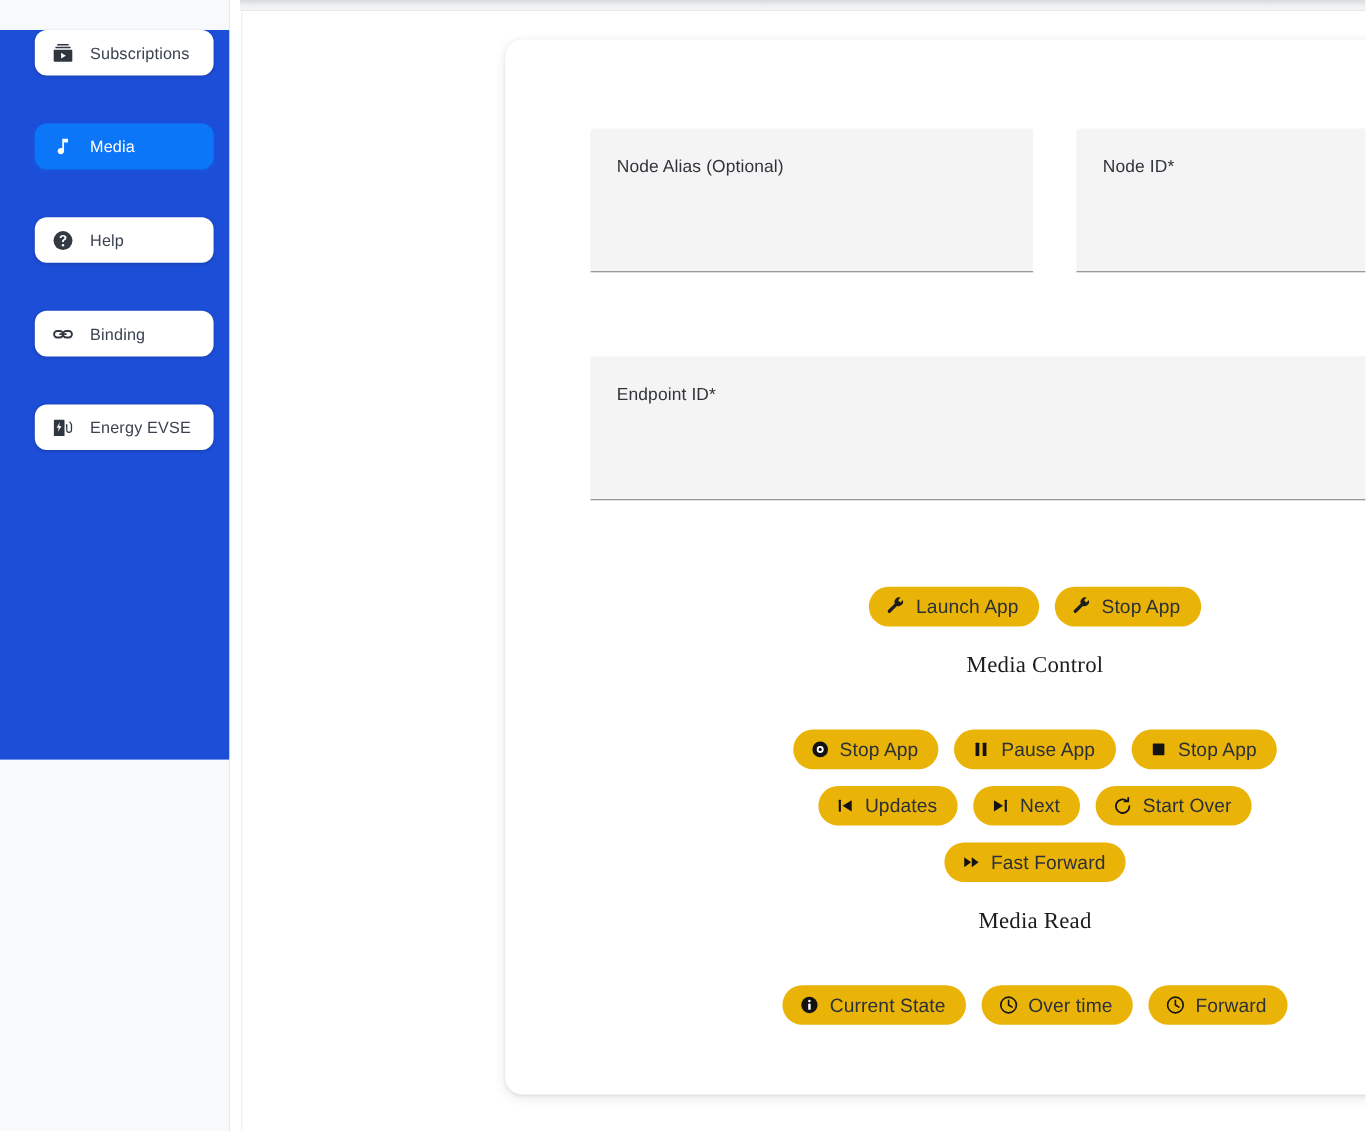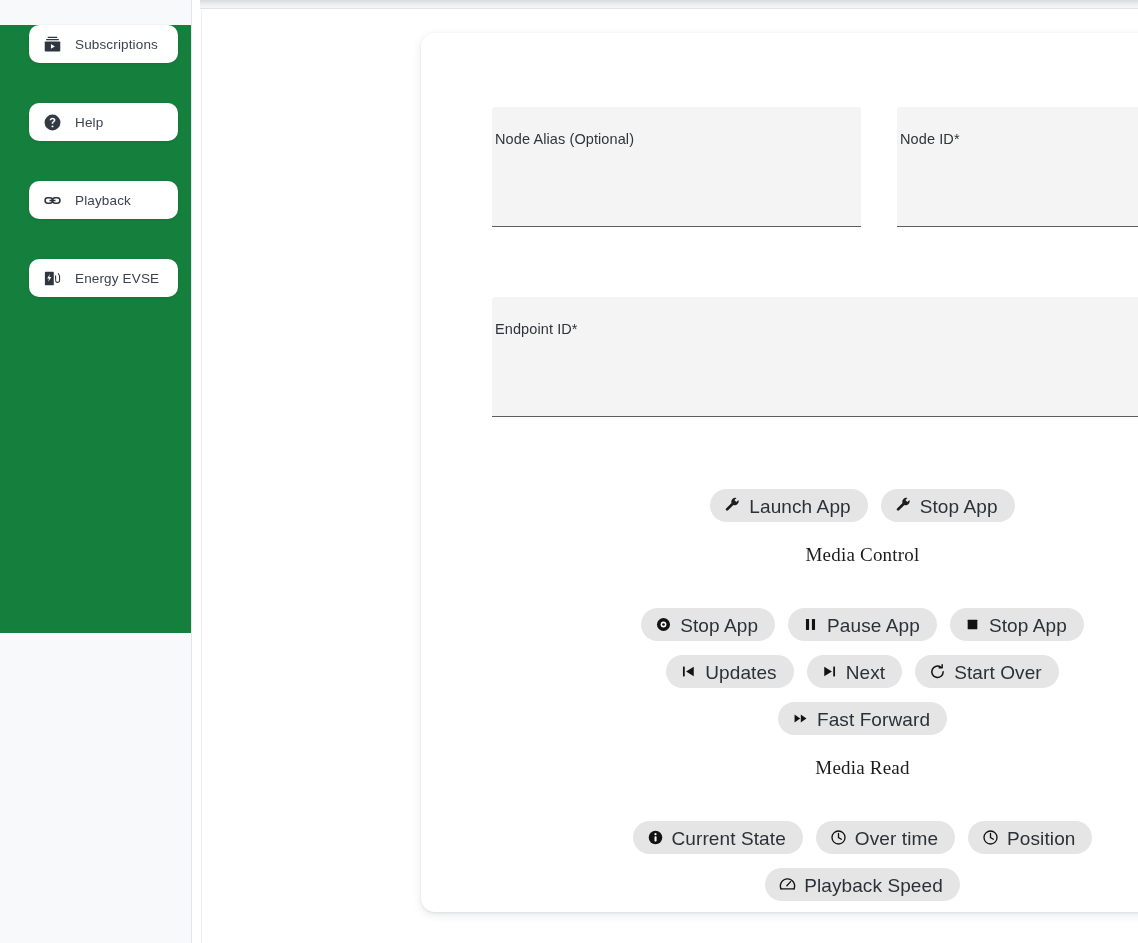--- a/index.html
+++ b/index.html
@@ -24,21 +24,21 @@
     width: 192px;
     min-width: 192px;
     height: 943px;
     background: #f7f9fb;
     border-right: 1px solid #e3e6e9;
     position: relative;
     padding-top: 25px;
   }
   .sidebar-inner {
     height: 608px;
-    background: #15803d;
+    background: #1d4ed8;
   }
   .nav-item {
     position: relative;
     margin: 0 13px 40px 29px;
     height: 38px;
     border-radius: 10px;
     background: #ffffff;
     box-shadow: 0 1px 3px rgba(20,30,45,.14), 0 0 1px rgba(20,30,45,.10);
     display: flex;
     align-items: center;
@@ -105,21 +105,21 @@
   .field {
     position: absolute;
     background: #f4f4f4;
     border-bottom: 1px solid #5c5c5c;
     border-radius: 3px 3px 0 0;
     cursor: text;
   }
   .field-label {
     position: absolute;
     top: 24px;
-    left: 3px;
+    left: 22px;
     font-size: 14.5px;
     color: #30343a;
     letter-spacing: .1px;
   }
   #field-node-alias { left: 71px;  top: 74px;  width: 369px; height: 120px; }
   #field-node-id    { left: 476px; top: 74px;  width: 371px; height: 120px; }
   #field-endpoint-id{ left: 71px;  top: 264px; width: 776px; height: 120px; }
 
   
   .section-title {
@@ -153,24 +153,24 @@
   #row-read-2   { top: 835px; }
 
   .pill {
     display: inline-flex;
     align-items: center;
     gap: 8px;
     height: 33px;
     padding: 0 17px 0 14px;
     border: none;
     border-radius: 17px;
-    background: #e5e5e5;
+    background: #eab308;
     color: #2c3137;
     font-family: "Liberation Sans", sans-serif;
-    font-size: 19px;
+    font-size: 16px;
     letter-spacing: .1px;
     cursor: pointer;
     white-space: nowrap;
   }
   .pill .ico {
     display: inline-flex;
     align-items: center;
     justify-content: center;
     width: 17px; height: 17px;
     flex: 0 0 auto;
@@ -190,20 +190,28 @@
         <span class="nav-ico">
           <svg width="19" height="19" viewBox="0 0 24 24" fill="#2f3640">
             <path d="M4 5h16v1.6H4zM6 2.2h12v1.5H6z"></path>
             <path d="M3.2 8.2h17.6c.55 0 1 .45 1 1v10.6c0 .55-.45 1-1 1H3.2c-.55 0-1-.45-1-1V9.2c0-.55.45-1 1-1z"></path>
             <path d="M10 11.4v6l5-3z" fill="#ffffff"></path>
           </svg>
         </span>
         <span class="nav-label">Subscriptions</span>
       </div>
 
+      <div class="nav-item active">
+        <span class="nav-ico">
+          <svg width="19" height="19" viewBox="0 0 24 24" fill="#ffffff">
+            <path d="M11.2 3.2v10.1a3.4 3.4 0 1 0 1.9 3.05V7.2h4.2V3.2z"></path>
+          </svg>
+        </span>
+        <span class="nav-label">Media</span>
+      </div>
 
       <div class="nav-item">
         <span class="nav-ico">
           <svg width="19" height="19" viewBox="0 0 24 24">
             <circle cx="12" cy="12" r="10" fill="#333a44"></circle>
             <path d="M12 6.1c-2.1 0-3.5 1.35-3.6 3.2h2c.05-.95.7-1.5 1.6-1.5.85 0 1.5.5 1.5 1.25 0 .7-.35 1.05-1.2 1.65-.95.65-1.35 1.3-1.3 2.45v.45h1.95v-.35c0-.8.3-1.2 1.2-1.8 1-.7 1.5-1.45 1.5-2.55C15.65 7.3 14.2 6.1 12 6.1z" fill="#ffffff"></path>
             <circle cx="12" cy="16.9" r="1.25" fill="#ffffff"></circle>
           </svg>
         </span>
         <span class="nav-label">Help</span>
@@ -211,21 +219,21 @@
 
 
       <div class="nav-item">
         <span class="nav-ico">
           <svg width="19" height="19" viewBox="0 0 24 24" fill="none" stroke="#2f3640" stroke-width="2">
             <rect x="2.6" y="8.6" width="9.4" height="6.8" rx="3.4"></rect>
             <rect x="12" y="8.6" width="9.4" height="6.8" rx="3.4"></rect>
             <path d="M8.2 12h7.6" stroke-width="1.9"></path>
           </svg>
         </span>
-        <span class="nav-label">Playback</span>
+        <span class="nav-label">Binding</span>
       </div>
 
       <div class="nav-item">
         <span class="nav-ico">
           <svg width="19" height="19" viewBox="0 0 24 24">
             <path d="M3.3 3.4h9.4c.5 0 .9.4.9.9v16.3H2.4V4.3c0-.5.4-.9.9-.9z" fill="#2f3640"></path>
             <path d="M8.6 6.2L5.3 12h2.3l-1 4.4L10.4 10H7.9z" fill="#ffffff"></path>
             <path d="M15 8.2h1.6v6.2c0 1 .8 1.8 1.8 1.8s1.8-.8 1.8-1.8V8.6l-1.7-2.8 1.1-.7 2 3.3v6c0 1.8-1.5 3.2-3.2 3.2-1.3 0-2.4-.8-2.9-1.9z" fill="#2f3640"></path>
           </svg>
         </span>
@@ -370,33 +378,23 @@
             </span>
             <span class="lbl">Over time</span>
           </button>
           <button class="pill">
             <span class="ico">
               <svg width="17" height="17" viewBox="0 0 24 24" fill="none" stroke="#131313" stroke-width="1.9">
                 <circle cx="12" cy="12" r="9.2"></circle>
                 <path d="M12 6.4V12l4.1 2.5" stroke-linecap="round"></path>
               </svg>
             </span>
-            <span class="lbl">Position</span>
+            <span class="lbl">Forward</span>
           </button>
         </div>
 
         <div class="btn-row" id="row-read-2">
-          <button class="pill">
-            <span class="ico">
-              <svg width="17" height="17" viewBox="0 0 24 24" fill="none" stroke="#131313" stroke-width="1.9" stroke-linecap="round">
-                <path d="M2.9 18.2a10 10 0 1 1 18.2 0"></path>
-                <path d="M2.9 18.2h18.2"></path>
-                <path d="M16.4 7.9L11.1 13.7"></path>
-              </svg>
-            </span>
-            <span class="lbl">Playback Speed</span>
-          </button>
         </div>
 
       </div>
     </div>
   </div>
 </div>
 
 </body></html>

